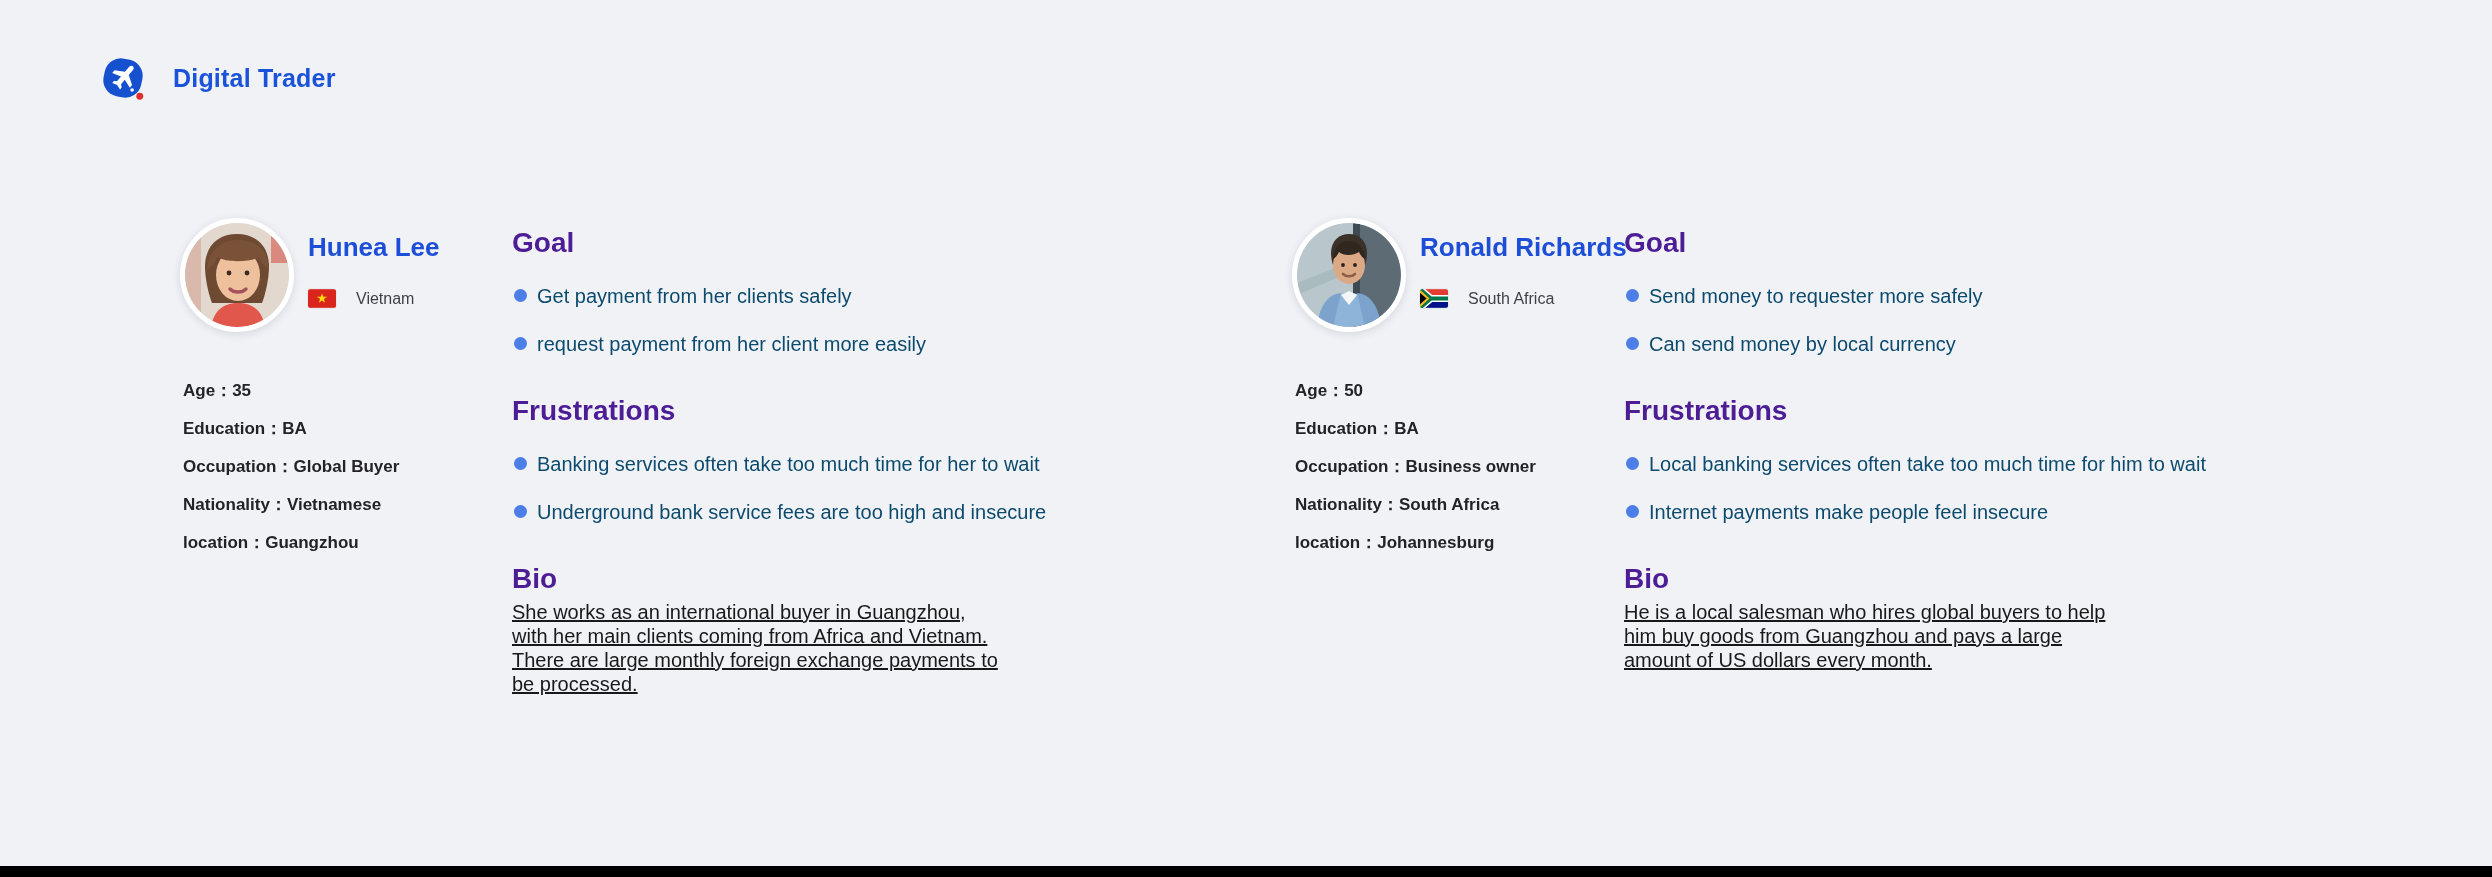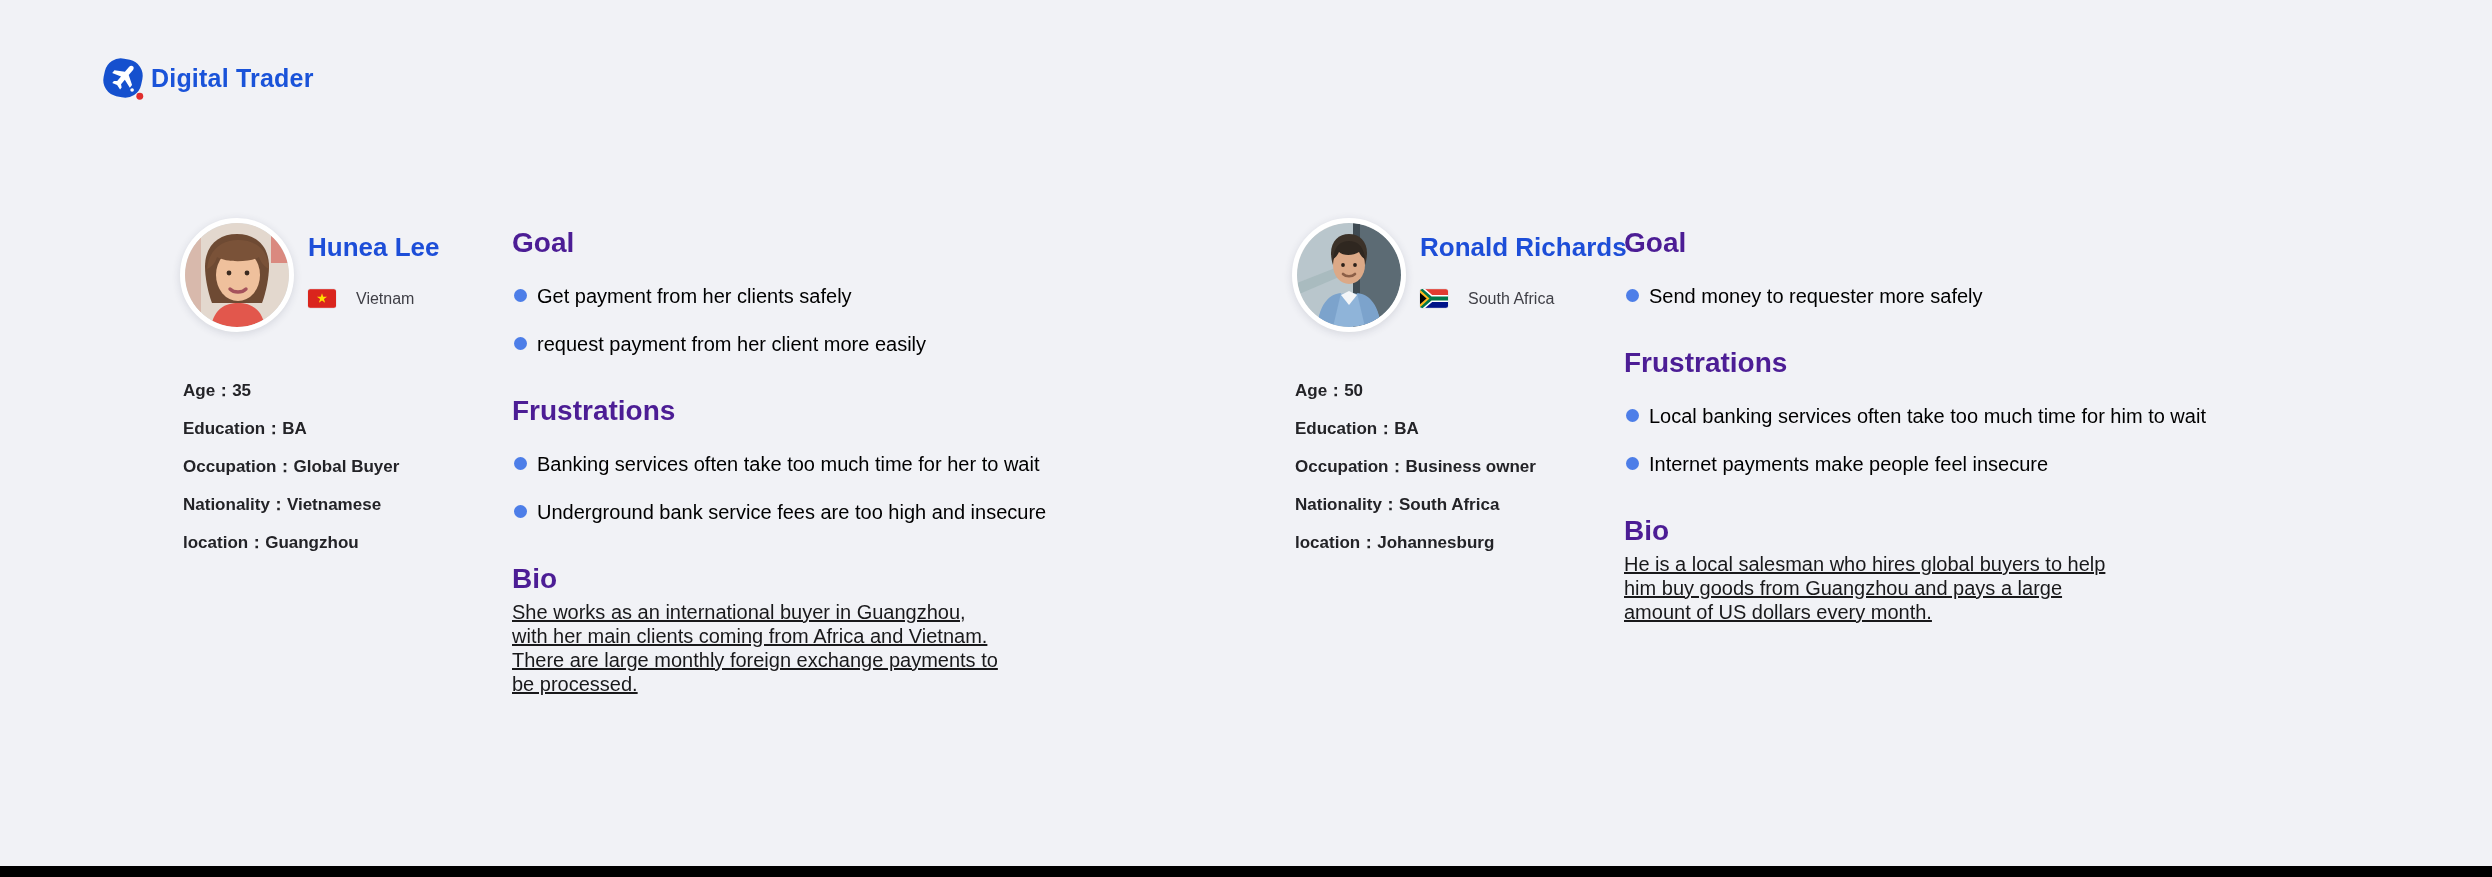--- a/index.html
+++ b/index.html
@@ -6,21 +6,21 @@
   html,body { width:2492px; height:877px; }
   body {
     font-family:"Liberation Sans","DejaVu Sans",sans-serif;
     background:var(--background,#F1F2F6);
     color:var(--text-primary,#1B1B1F);
     overflow:hidden;
   }
   .stage { position:relative; width:2492px; height:877px; background:var(--background,#F1F2F6); }
 
   
-  .brand { position:absolute; left:100px; top:55px; display:flex; align-items:center; gap:5px; cursor:pointer; }
+  .brand { position:absolute; left:100px; top:55px; display:flex; align-items:center; gap:27px; cursor:pointer; }
   .brand-icon { position:relative; width:46px; height:46px; }
   .brand-icon svg { display:block; }
   .brand-name { font-size:25px; font-weight:700; color:var(--brand-blue,#1A53D9); letter-spacing:.2px; }
 
   
   .persona { position:absolute; top:218px; width:1110px; height:520px; }
   .persona-0 { left:180px; }
   .persona-1 { left:1292px; }
 
   .profile-head { position:absolute; left:0; top:0; display:flex; }
@@ -43,21 +43,21 @@
 
   .content-col { position:absolute; left:332px; top:8px; width:680px; }
   .section-title { font-size:28px; line-height:34px; font-weight:700; color:#4c1d95; }
   .section-title + .bullet-list { margin-top:22px; }
   .section { margin-top:36px; }
   .section:first-child { margin-top:0; }
   .bullet-list { list-style:none; }
   .bullet-row { display:flex; align-items:flex-start; height:28px; margin-bottom:20px; }
   .bullet-row:last-child { margin-bottom:0; }
   .bullet-dot { width:13px; height:13px; border-radius:50%; background:var(--bullet-blue,#4D7EE8); margin:7px 10px 0 2px; flex:0 0 auto; }
-  .bullet-text { font-size:20px; line-height:28px; font-weight:500; color:#000000; white-space:nowrap; }
+  .bullet-text { font-size:20px; line-height:28px; font-weight:500; color:#0c4a6e; white-space:nowrap; }
   .bio-text { margin-top:4px; font-size:20px; line-height:24px; font-weight:400; color:#19191b; white-space:pre-line; max-width:540px;text-decoration:underline; }
 
   
   .bottom-bar { position:absolute; left:0; bottom:0; width:2492px; height:11px; background:var(--bottom-bar,#000); }
 </style>
 </head>
 <body>
 
 <div class="stage">
 
@@ -211,20 +211,24 @@
     </div>
 
     <div class="content-col">
       <div class="section">
         <h2 class="section-title">Goal</h2>
         <ul class="bullet-list">
           <li class="bullet-row">
               <span class="bullet-dot"></span>
               <span class="bullet-text">Send money to requester more safely</span>
             </li>
+          <li class="bullet-row">
+              <span class="bullet-dot"></span>
+              <span class="bullet-text">Can send money by local currency</span>
+            </li>
         </ul>
       </div>
       <div class="section">
         <h2 class="section-title">Frustrations</h2>
         <ul class="bullet-list">
           <li class="bullet-row">
               <span class="bullet-dot"></span>
               <span class="bullet-text">Local banking services often take too much time for him to wait</span>
             </li>
           <li class="bullet-row">

